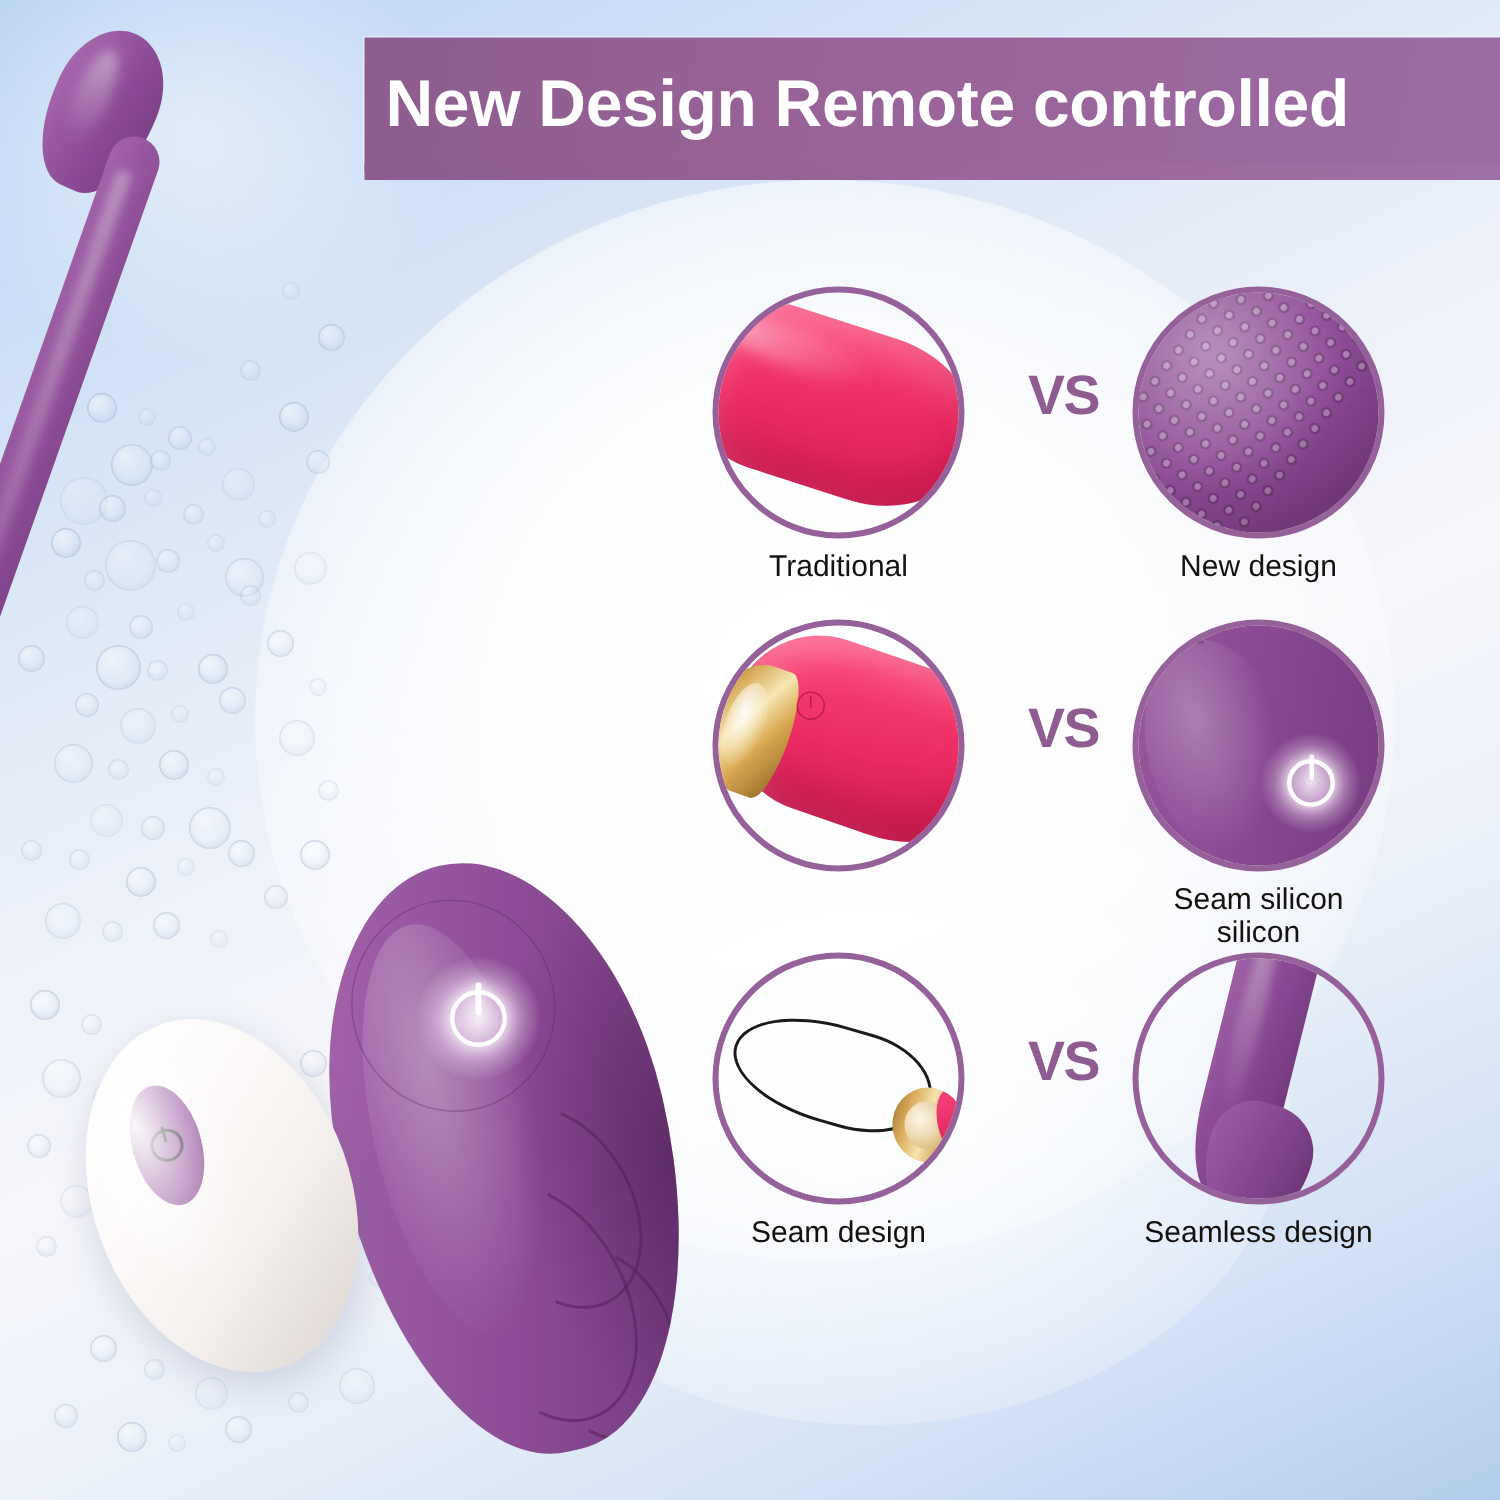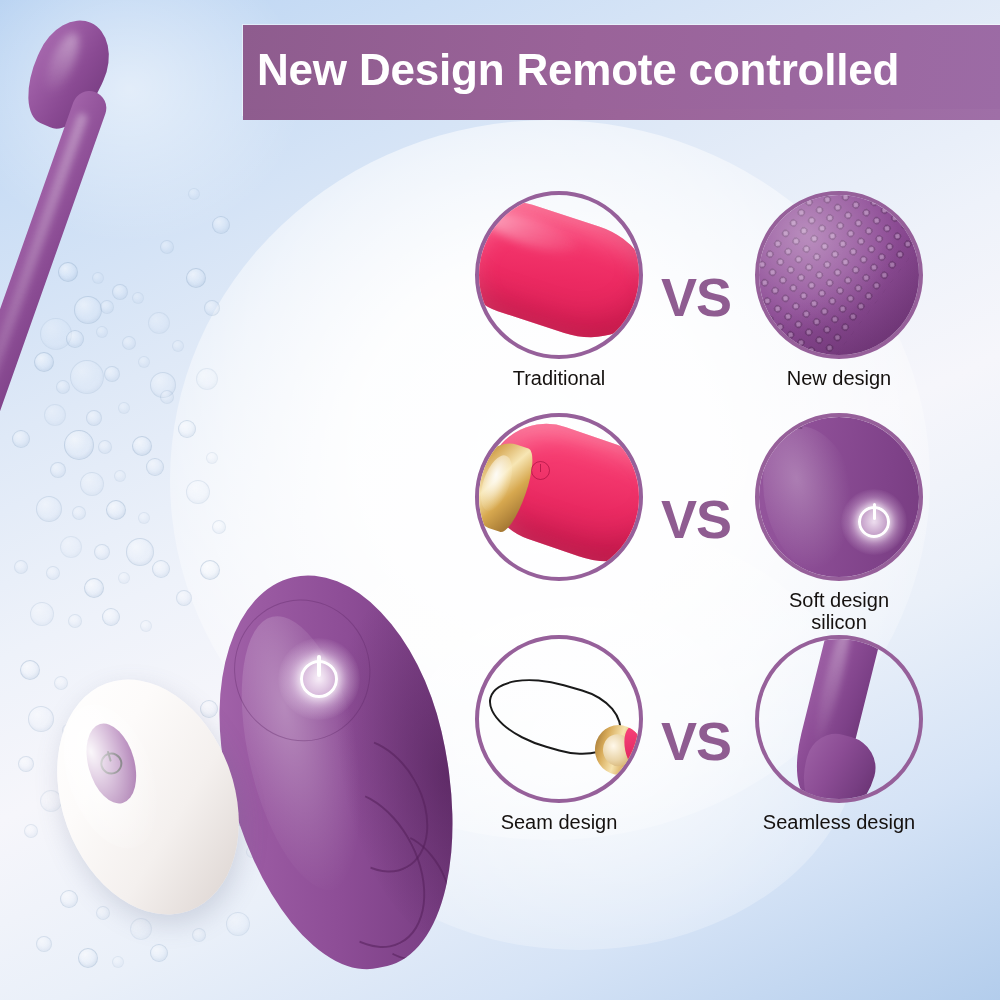--- a/index.html
+++ b/index.html
@@ -122,27 +122,26 @@
   }
   .circle.left  { left: 10px; }
   .circle.right { left: 290px; }
   .circle.nofill { background: transparent; }
 
   .vs {
     position: absolute;
     left: 196px;
     top: 58px;
     width: 96px;
-    text-align: left;
-    font-size: 54px;
+    text-align: center;
+    font-size: 37px;
     font-weight: bold;
     color: #8f5c91;
     font-family: "Liberation Sans", sans-serif;
     letter-spacing: -1px;
-    margin-top: 23px;
   }
 
   .cmp-label {
     position: absolute;
     top: 182px;
     width: 230px;
     text-align: center;
     color: #15110f;
     font-size: 20px;
     line-height: 22px;
@@ -722,21 +721,21 @@
           <div class="groove g2"></div>
           <div class="groove g3"></div>
         </div>
         <div class="pwr-glow">
           <div class="halo"></div>
           <div class="ring"></div>
           <div class="stem"></div>
         </div>
       </div>
       <div class="cmp-label right">
-        <span>Soft design</span><br>
+        <span>Seam silicon</span><br>
         <span>silicon</span>
       </div>
     </div>
 
     <div class="cmp-row r3">
       <div class="circle left nofill">
         <div class="cord"></div>
         <div class="cap-mini">
           <div class="inner"></div>
           <div class="pinkedge"></div>

